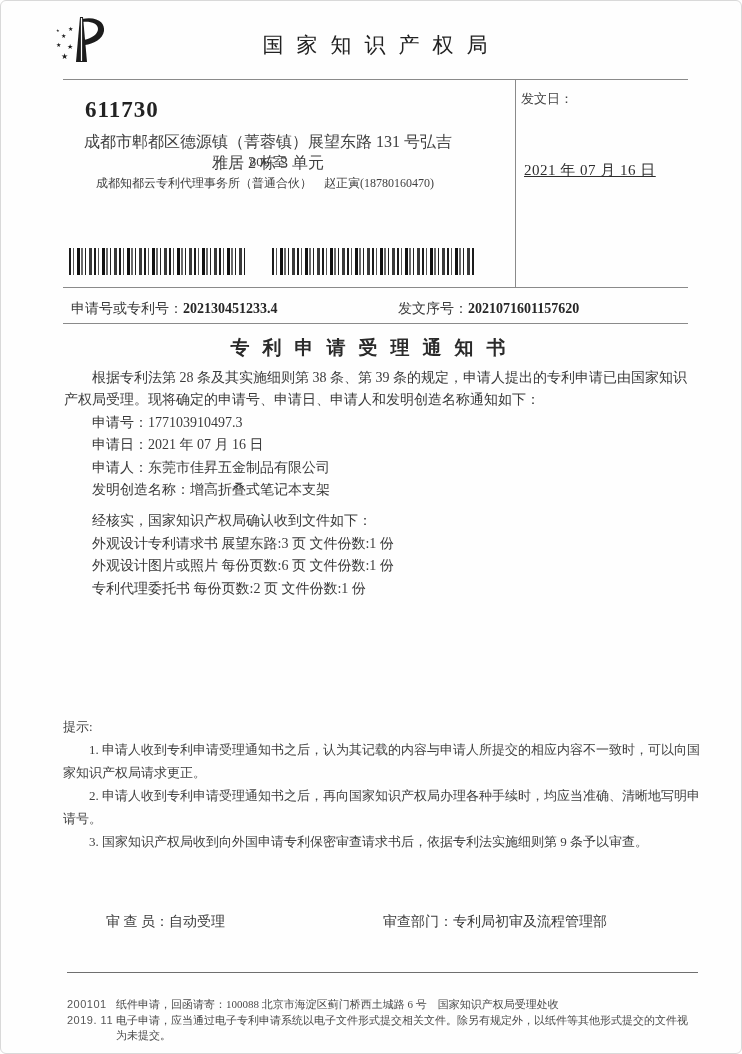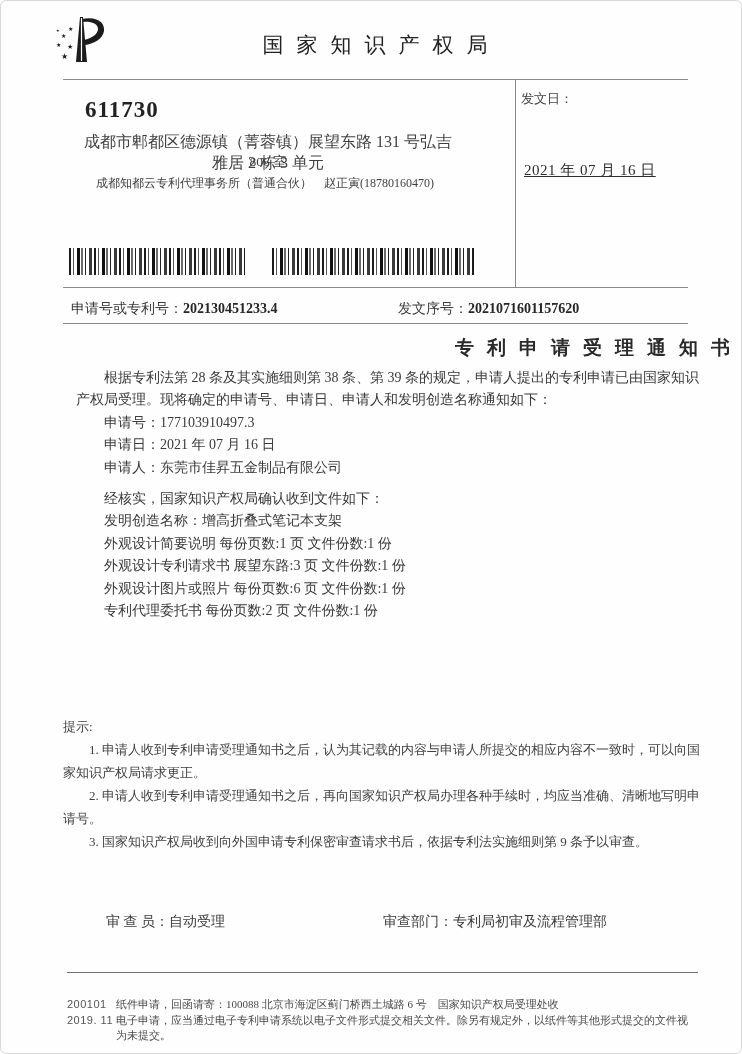--- a/index.html
+++ b/index.html
@@ -43,26 +43,26 @@
   .barcode.left  { left:68px;  width:176px; }
   .barcode.right { left:271px; width:204px; }
 
   
   .numbers-row { position:absolute; left:70px; top:299px; width:630px; font-size:14px; color:#3a3a3a; }
   .numbers-row .num { font-weight:bold; color:#262626; }
   .serial-group { position:absolute; left:327px; top:0; }
 
   
   .doc-title {
-    position:absolute; left:0; top:334px; width:742px; text-align:right;
+    position:absolute; left:0; top:334px; width:742px; text-align:center;
     font-size:19px; font-weight:bold; letter-spacing:13px; padding-left:5px; color:#2a2a2a;
   }
 
   
-  .body-block { position:absolute; left:63px; top:366px; width:632px; font-size:14px; line-height:22.4px; color:#3a3a3a;margin-left:12px; }
+  .body-block { position:absolute; left:63px; top:366px; width:632px; font-size:14px; line-height:22.4px; color:#3a3a3a; }
   .body-block .para { text-indent:2em; }
   .body-block .item { padding-left:28px; }
   .body-block .confirm { margin-top:9px; }
 
   
   .hints { position:absolute; left:62px; top:714px; width:642px; font-size:13px; line-height:23px; color:#3f3f3f; }
   .hints .hint { text-indent:2em; }
 
   
   .signoff { position:absolute; left:0; top:912px; width:742px; font-size:14px; color:#3a3a3a; }
@@ -117,23 +117,22 @@
   </div>
   <div class="rule rule-under-nums"></div>
 
   <div class="doc-title">专利申请受理通知书</div>
 
   <main class="body-block">
     <p class="para">根据专利法第 28 条及其实施细则第 38 条、第 39 条的规定，申请人提出的专利申请已由国家知识产权局受理。现将确定的申请号、申请日、申请人和发明创造名称通知如下：</p>
     <p class="item">申请号：177103910497.3</p>
     <p class="item">申请日：2021 年 07 月 16 日</p>
     <p class="item">申请人：东莞市佳昇五金制品有限公司</p>
+    <p class="item">发明创造名称：增高折叠式笔记本支架</p>
     <p class="item confirm">经核实，国家知识产权局确认收到文件如下：</p>
-    <p class="item">发明创造名称：增高折叠式笔记本支架</p>
-    <p class="item">外观设计简要说明 每份页数:1 页  文件份数:1 份</p>
     <p class="item">外观设计专利请求书 展望东路:3 页  文件份数:1 份</p>
     <p class="item">外观设计图片或照片 每份页数:6 页  文件份数:1 份</p>
     <p class="item">专利代理委托书 每份页数:2 页  文件份数:1 份</p>
   </main>
 
   <section class="hints">
     <p>提示:</p>
     <p class="hint">1. 申请人收到专利申请受理通知书之后，认为其记载的内容与申请人所提交的相应内容不一致时，可以向国家知识产权局请求更正。</p>
     <p class="hint">2. 申请人收到专利申请受理通知书之后，再向国家知识产权局办理各种手续时，均应当准确、清晰地写明申请号。</p>
     <p class="hint">3. 国家知识产权局收到向外国申请专利保密审查请求书后，依据专利法实施细则第 9 条予以审查。</p>

